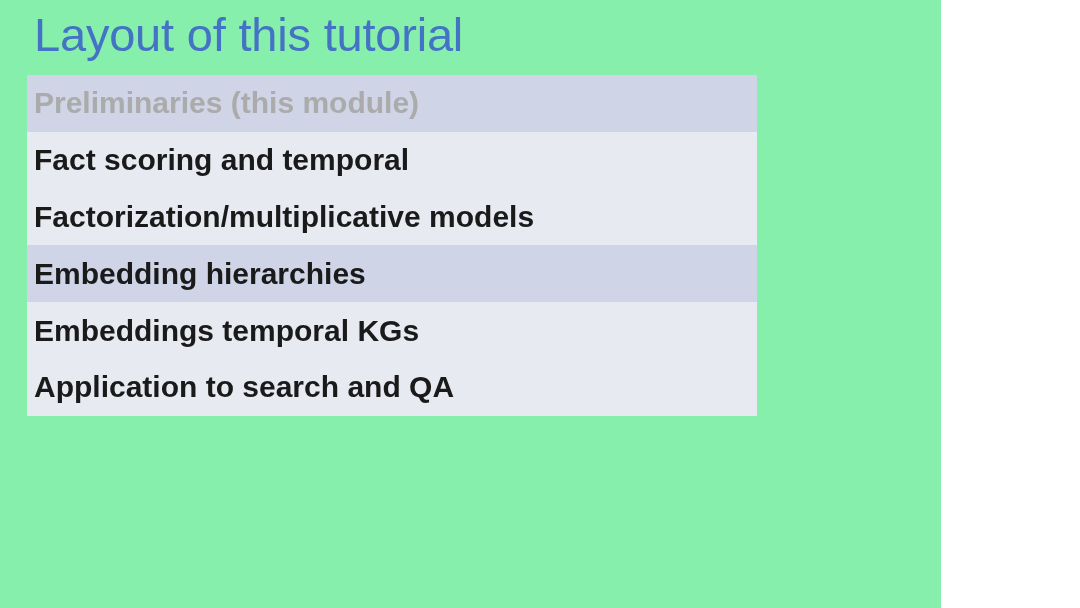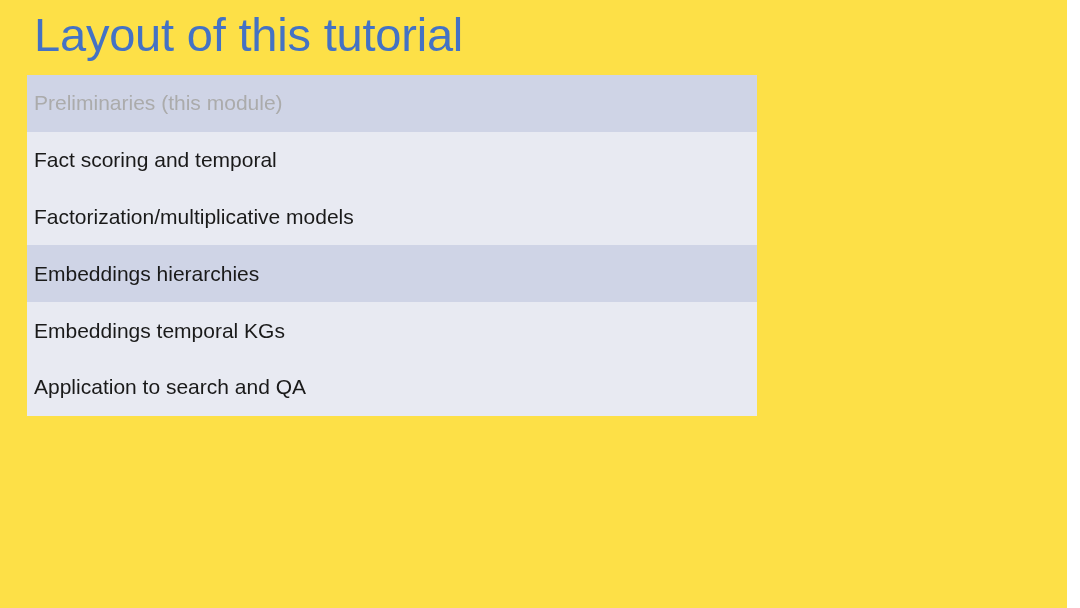--- a/index.html
+++ b/index.html
@@ -9,23 +9,23 @@
   }
   body {
     width: 1080px;
     height: 608px;
     overflow: hidden;
     font-family: "Liberation Sans", sans-serif;
     -webkit-font-smoothing: antialiased;
   }
   .slide {
     position: relative;
-    width: 1067px;
+    width: 941px;
     height: 608px;
-    background: #fde047;
+    background: #86efac;
   }
   .slide-title {
     position: absolute;
     left: 34px;
     top: 2px;
     font-size: 47px;
     line-height: 66px;
     color: #4472C4;
     font-weight: 400;
     letter-spacing: -0.2px;
@@ -37,24 +37,24 @@
     top: 75px;
     width: 730px;
     border-collapse: collapse;
     table-layout: fixed;
   }
   .module-table tr { height: 56.8px; }
   .module-table td {
     padding: 0 0 0 7px;
     vertical-align: middle;
     border: none;
-    font-size: 21px;
+    font-size: 30px;
     line-height: 34px;
     color: #1a1a1a;
-    font-weight: 400;
+    font-weight: 700;
     white-space: nowrap;
     overflow: hidden;
   }
   .module-table tr.header-row td {
     background: #4573C8;
     color: #ffffff;
     font-weight: 700;
     font-size: 29px;
   }
   .module-table tr.band-dark td { background: #CFD4E6; }
@@ -73,21 +73,21 @@
       <tr class="band-dark row-muted">
         <td>Preliminaries (this module)</td>
       </tr>
       <tr class="band-light">
         <td>Fact scoring and temporal</td>
       </tr>
       <tr class="band-light">
         <td>Factorization/multiplicative models</td>
       </tr>
       <tr class="band-dark">
-        <td>Embeddings hierarchies</td>
+        <td>Embedding hierarchies</td>
       </tr>
       <tr class="band-light">
         <td>Embeddings temporal KGs</td>
       </tr>
       <tr class="band-light">
         <td>Application to search and QA</td>
       </tr>
     </tbody>
   </table>
 

